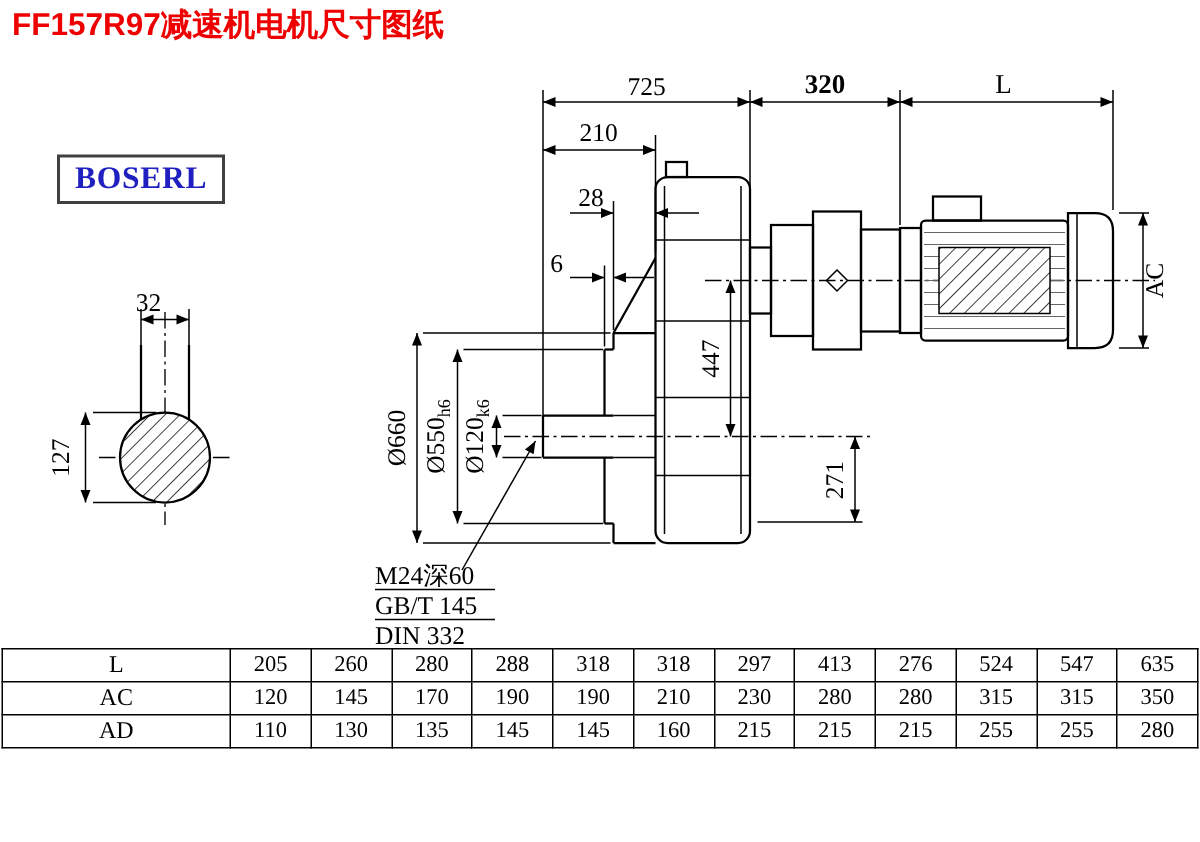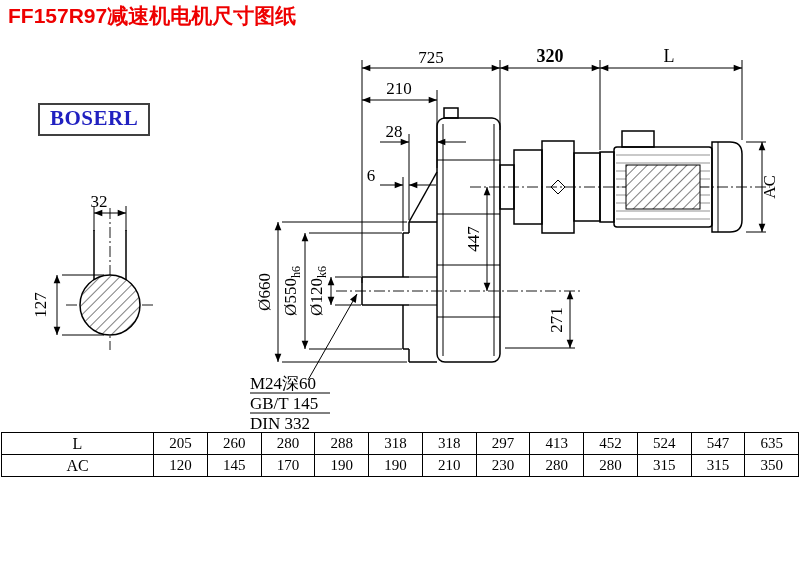--- a/index.html
+++ b/index.html
@@ -204,35 +204,50 @@
     <tr>
       <td class="rowlabel">L</td>
       <td>205</td>
       <td>260</td>
       <td>280</td>
       <td>288</td>
       <td>318</td>
       <td>318</td>
       <td>297</td>
       <td>413</td>
-      <td>452</td>
+      <td>276</td>
       <td>524</td>
       <td>547</td>
       <td>635</td>
     </tr>
     <tr>
       <td class="rowlabel">AC</td>
       <td>120</td>
       <td>145</td>
       <td>170</td>
       <td>190</td>
       <td>190</td>
       <td>210</td>
       <td>230</td>
       <td>280</td>
       <td>280</td>
       <td>315</td>
       <td>315</td>
       <td>350</td>
     </tr>
+    <tr>
+      <td class="rowlabel">AD</td>
+      <td>110</td>
+      <td>130</td>
+      <td>135</td>
+      <td>145</td>
+      <td>145</td>
+      <td>160</td>
+      <td>215</td>
+      <td>215</td>
+      <td>215</td>
+      <td>255</td>
+      <td>255</td>
+      <td>280</td>
+    </tr>
   </tbody>
     </table>
 </div>
 
 </body></html>

